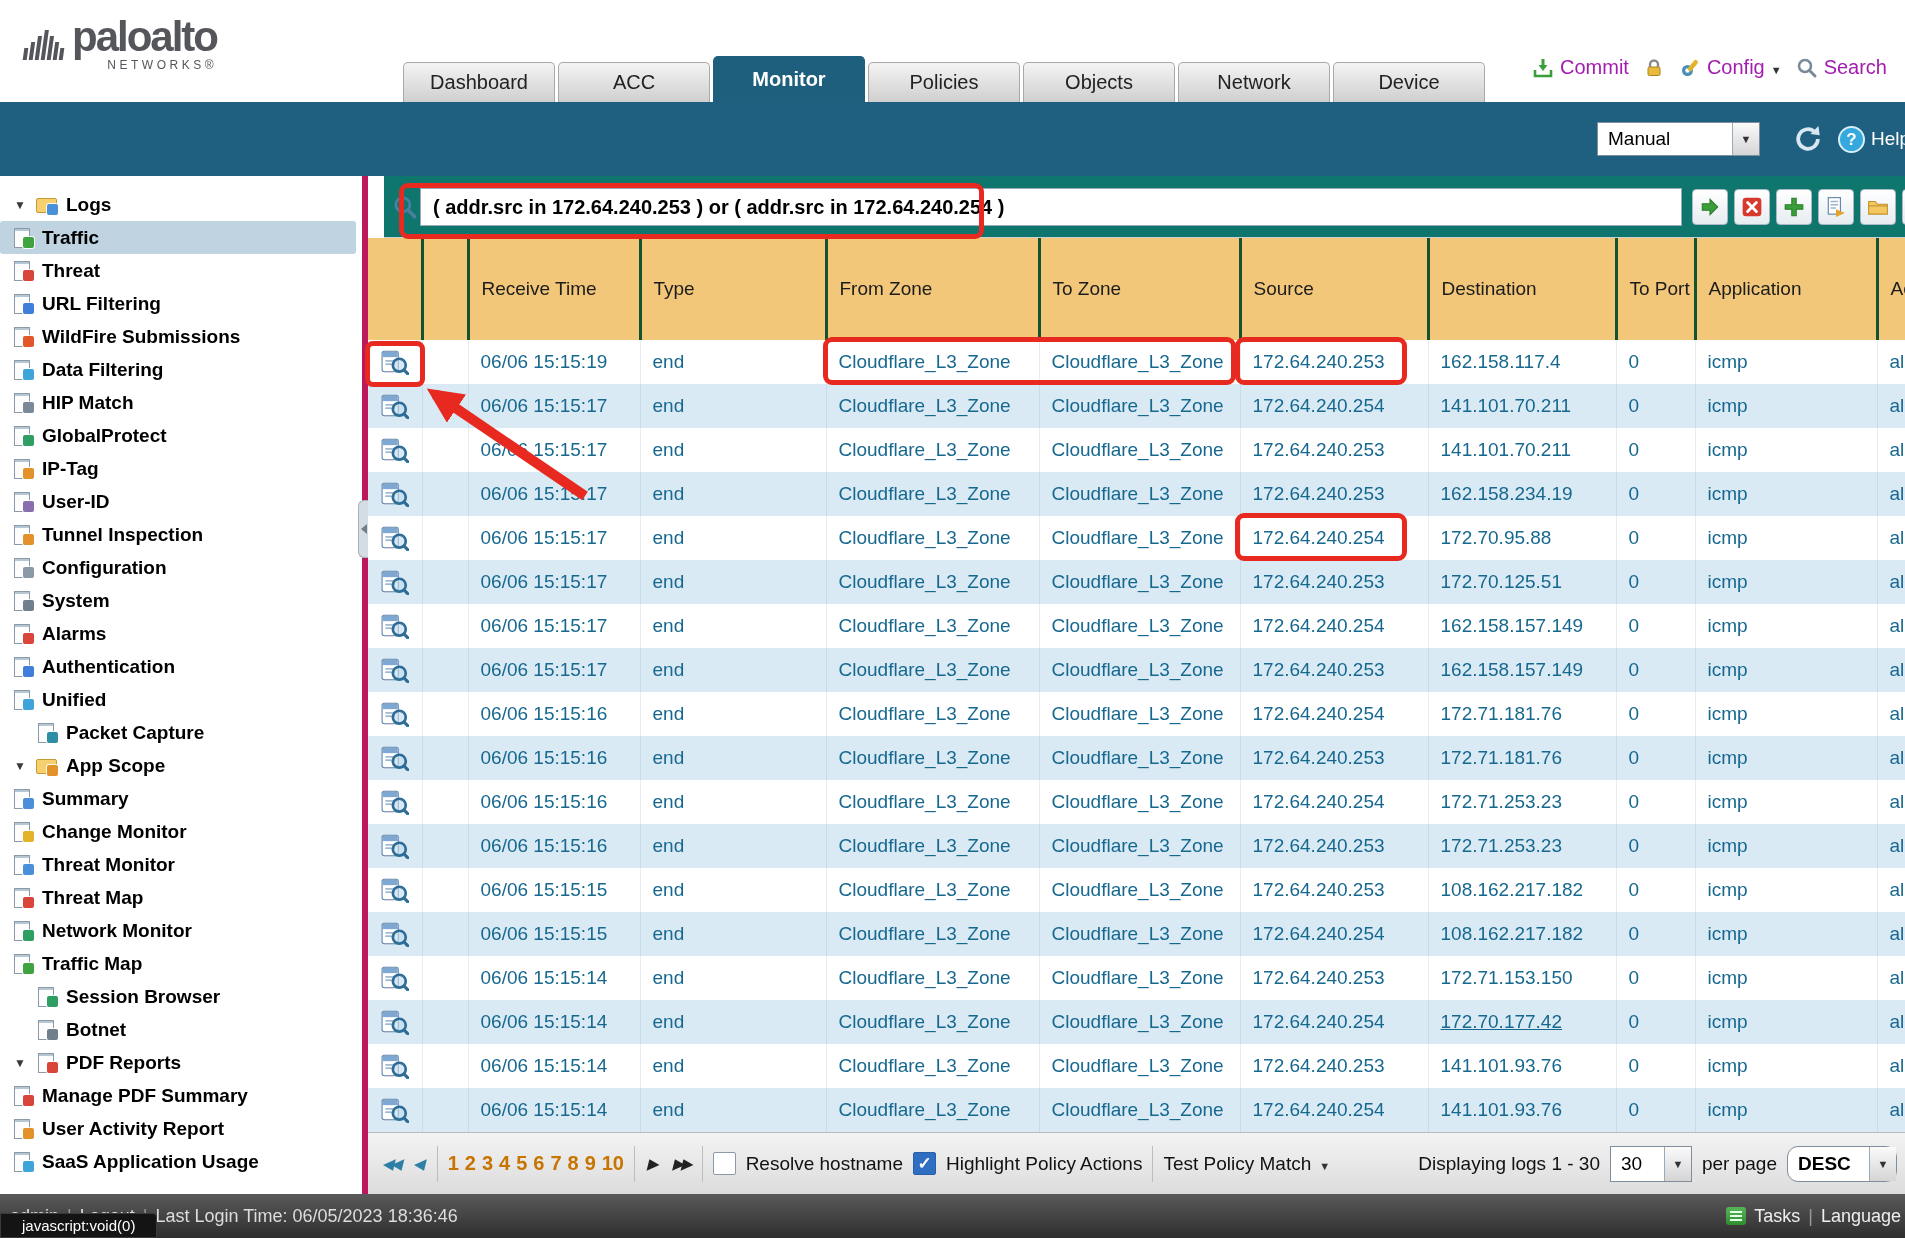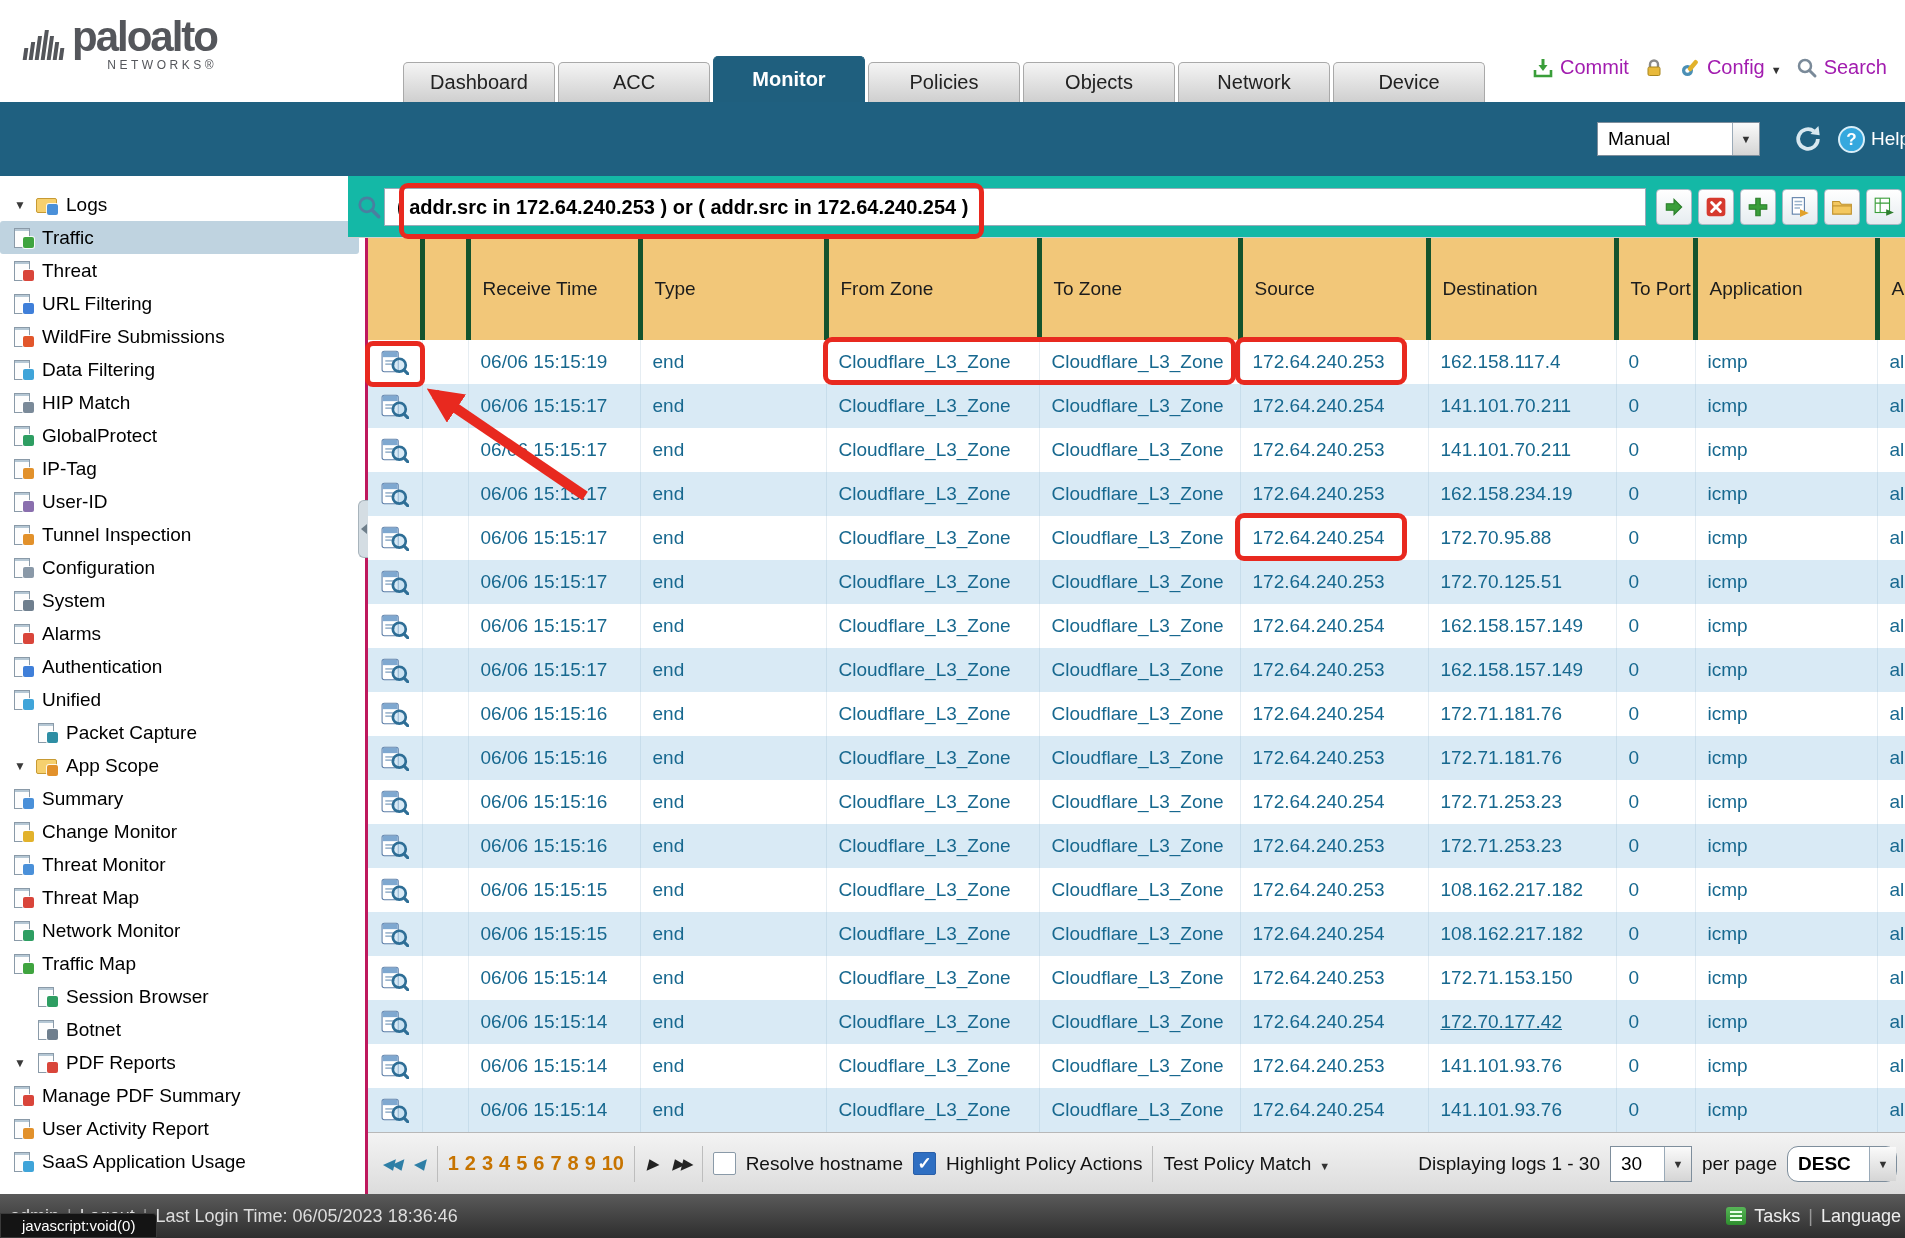--- a/index.html
+++ b/index.html
@@ -36,21 +36,21 @@
   .select .arrow::before { content: "▼"; font-size: 11px; color: #333; }
   .manual { position: absolute; left: 1597px; top: 20px; width: 163px; }
   .refresh-btn { position: absolute; left: 1792px; top: 21px; width: 32px; height: 32px; }
   .help-circle { position: absolute; left: 1838px; top: 24px; width: 27px; height: 27px; border-radius: 50%;
                  background: #35A8DE; border: 2px solid #D8EEF8; display: flex; align-items: center; justify-content: center; }
   .help-circle::before { content: "?"; color: #fff; font-weight: bold; font-size: 17px; }
   .help-label { position: absolute; left: 1871px; top: 26px; color: #fff; font-size: 19px; }
 
   
   .sidebar { position: absolute; left: 0; top: 176px; width: 368px; height: 1018px; background: #fff;
-             border-right: 3px solid #be185d; overflow: hidden; }
+             border-right: 6px solid #be185d; overflow: hidden; font-weight: bold; }
   .tree { padding-top: 12px; }
   .tree-item { height: 33px; display: flex; align-items: center; margin-right: 6px; font-size: 19px; color: #000;
                white-space: nowrap; cursor: default; }
   .tree-item.lvl0 { margin-left: 14px; }
   .tree-item.lvl1 { padding-left: 12px; }
   .tree-item.selected { background: #BFD3E0; border-radius: 3px; }
   .twisty { width: 22px; flex: 0 0 22px; font-size: 12px; color: #3A3A3A; }
   .tree-item.expanded .twisty::before { content: "▼"; }
   .tree-icon { position: relative; width: 21px; height: 19px; flex: 0 0 21px; margin-right: 9px; }
   .tree-icon::before { content: ""; position: absolute; left: 2px; top: 0; width: 14px; height: 18px;
@@ -91,36 +91,36 @@
   [data-icon="user-activity-report-icon"] { --badge: #E2912B; }
   [data-icon="saas-application-usage-icon"] { --badge: #3FA4D9; }
 
   .sidebar-handle { position: absolute; left: 358px; top: 500px; width: 10px; height: 58px; background: #D4DDE3;
                     border: 1px solid #A8B4BC; border-right: none; border-radius: 6px 0 0 6px;
                     display: flex; align-items: center; justify-content: center; }
   .sidebar-handle::before { content: ""; border-top: 5px solid transparent; border-bottom: 5px solid transparent;
                             border-right: 6px solid #6E7E8A; }
 
   
-  .filterbar { position: absolute; left: 348px; top: 176px; right: 0; height: 62px; background: #14b8a6;
+  .filterbar { position: absolute; left: 384px; top: 176px; right: 0; height: 62px; background: #0f766e;
                border-bottom: 1px solid #D0D0D0; }
   .fsearch { position: absolute; left: 8px; top: 18px; }
   .finput { position: absolute; left: 36px; top: 12px; width: 1262px; height: 38px; border: 1px solid #9AAAB8;
             background: #fff; font-family: "Liberation Sans", sans-serif; font-size: 20px; font-weight: bold;
             color: #000; padding: 0 12px; outline: none; }
   .fbtns { position: absolute; left: 1308px; top: 13px; display: flex; gap: 6px; }
   .fbtn { width: 36px; height: 36px; background: linear-gradient(#FFFFFF, #E6ECF0); border: 1px solid #A8B8C4;
           border-radius: 4px; display: flex; align-items: center; justify-content: center; cursor: default; }
   .fbtn svg { width: 22px; height: 22px; display: block; }
 
   
   .logarea { position: absolute; left: 368px; top: 238px; width: 1537px; height: 894px; overflow: hidden; }
   .logtable { border-collapse: collapse; table-layout: fixed; width: 1629px; font-size: 19px; }
   .logtable th { height: 102px; background: #F2C779; text-align: left; padding: 0 6px 0 12px; font-weight: normal;
-                 color: #1C1C1C; border-right: 5px solid #14532d; vertical-align: middle; white-space: nowrap; overflow: hidden; }
+                 color: #1C1C1C; border-right: 3px solid #14532d; vertical-align: middle; white-space: nowrap; overflow: hidden; }
   .logtable td { height: 44px; padding: 0 6px 0 12px; color: #17688F; border-right: 1px solid #E6EDF2;
                  white-space: nowrap; overflow: hidden; background: #fff; }
   .logtable tr.alt td { background: #D9EAF5; border-right-color: #C7DDEB; }
   .logtable th:nth-child(1), .logtable td:nth-child(1) { width: 54px; }
   .logtable th:nth-child(2), .logtable td:nth-child(2) { width: 46px; }
   .logtable th:nth-child(3), .logtable td:nth-child(3) { width: 172px; }
   .logtable th:nth-child(4), .logtable td:nth-child(4) { width: 186px; }
   .logtable th:nth-child(5), .logtable td:nth-child(5) { width: 213px; }
   .logtable th:nth-child(6), .logtable td:nth-child(6) { width: 201px; }
   .logtable th:nth-child(7), .logtable td:nth-child(7) { width: 188px; }

